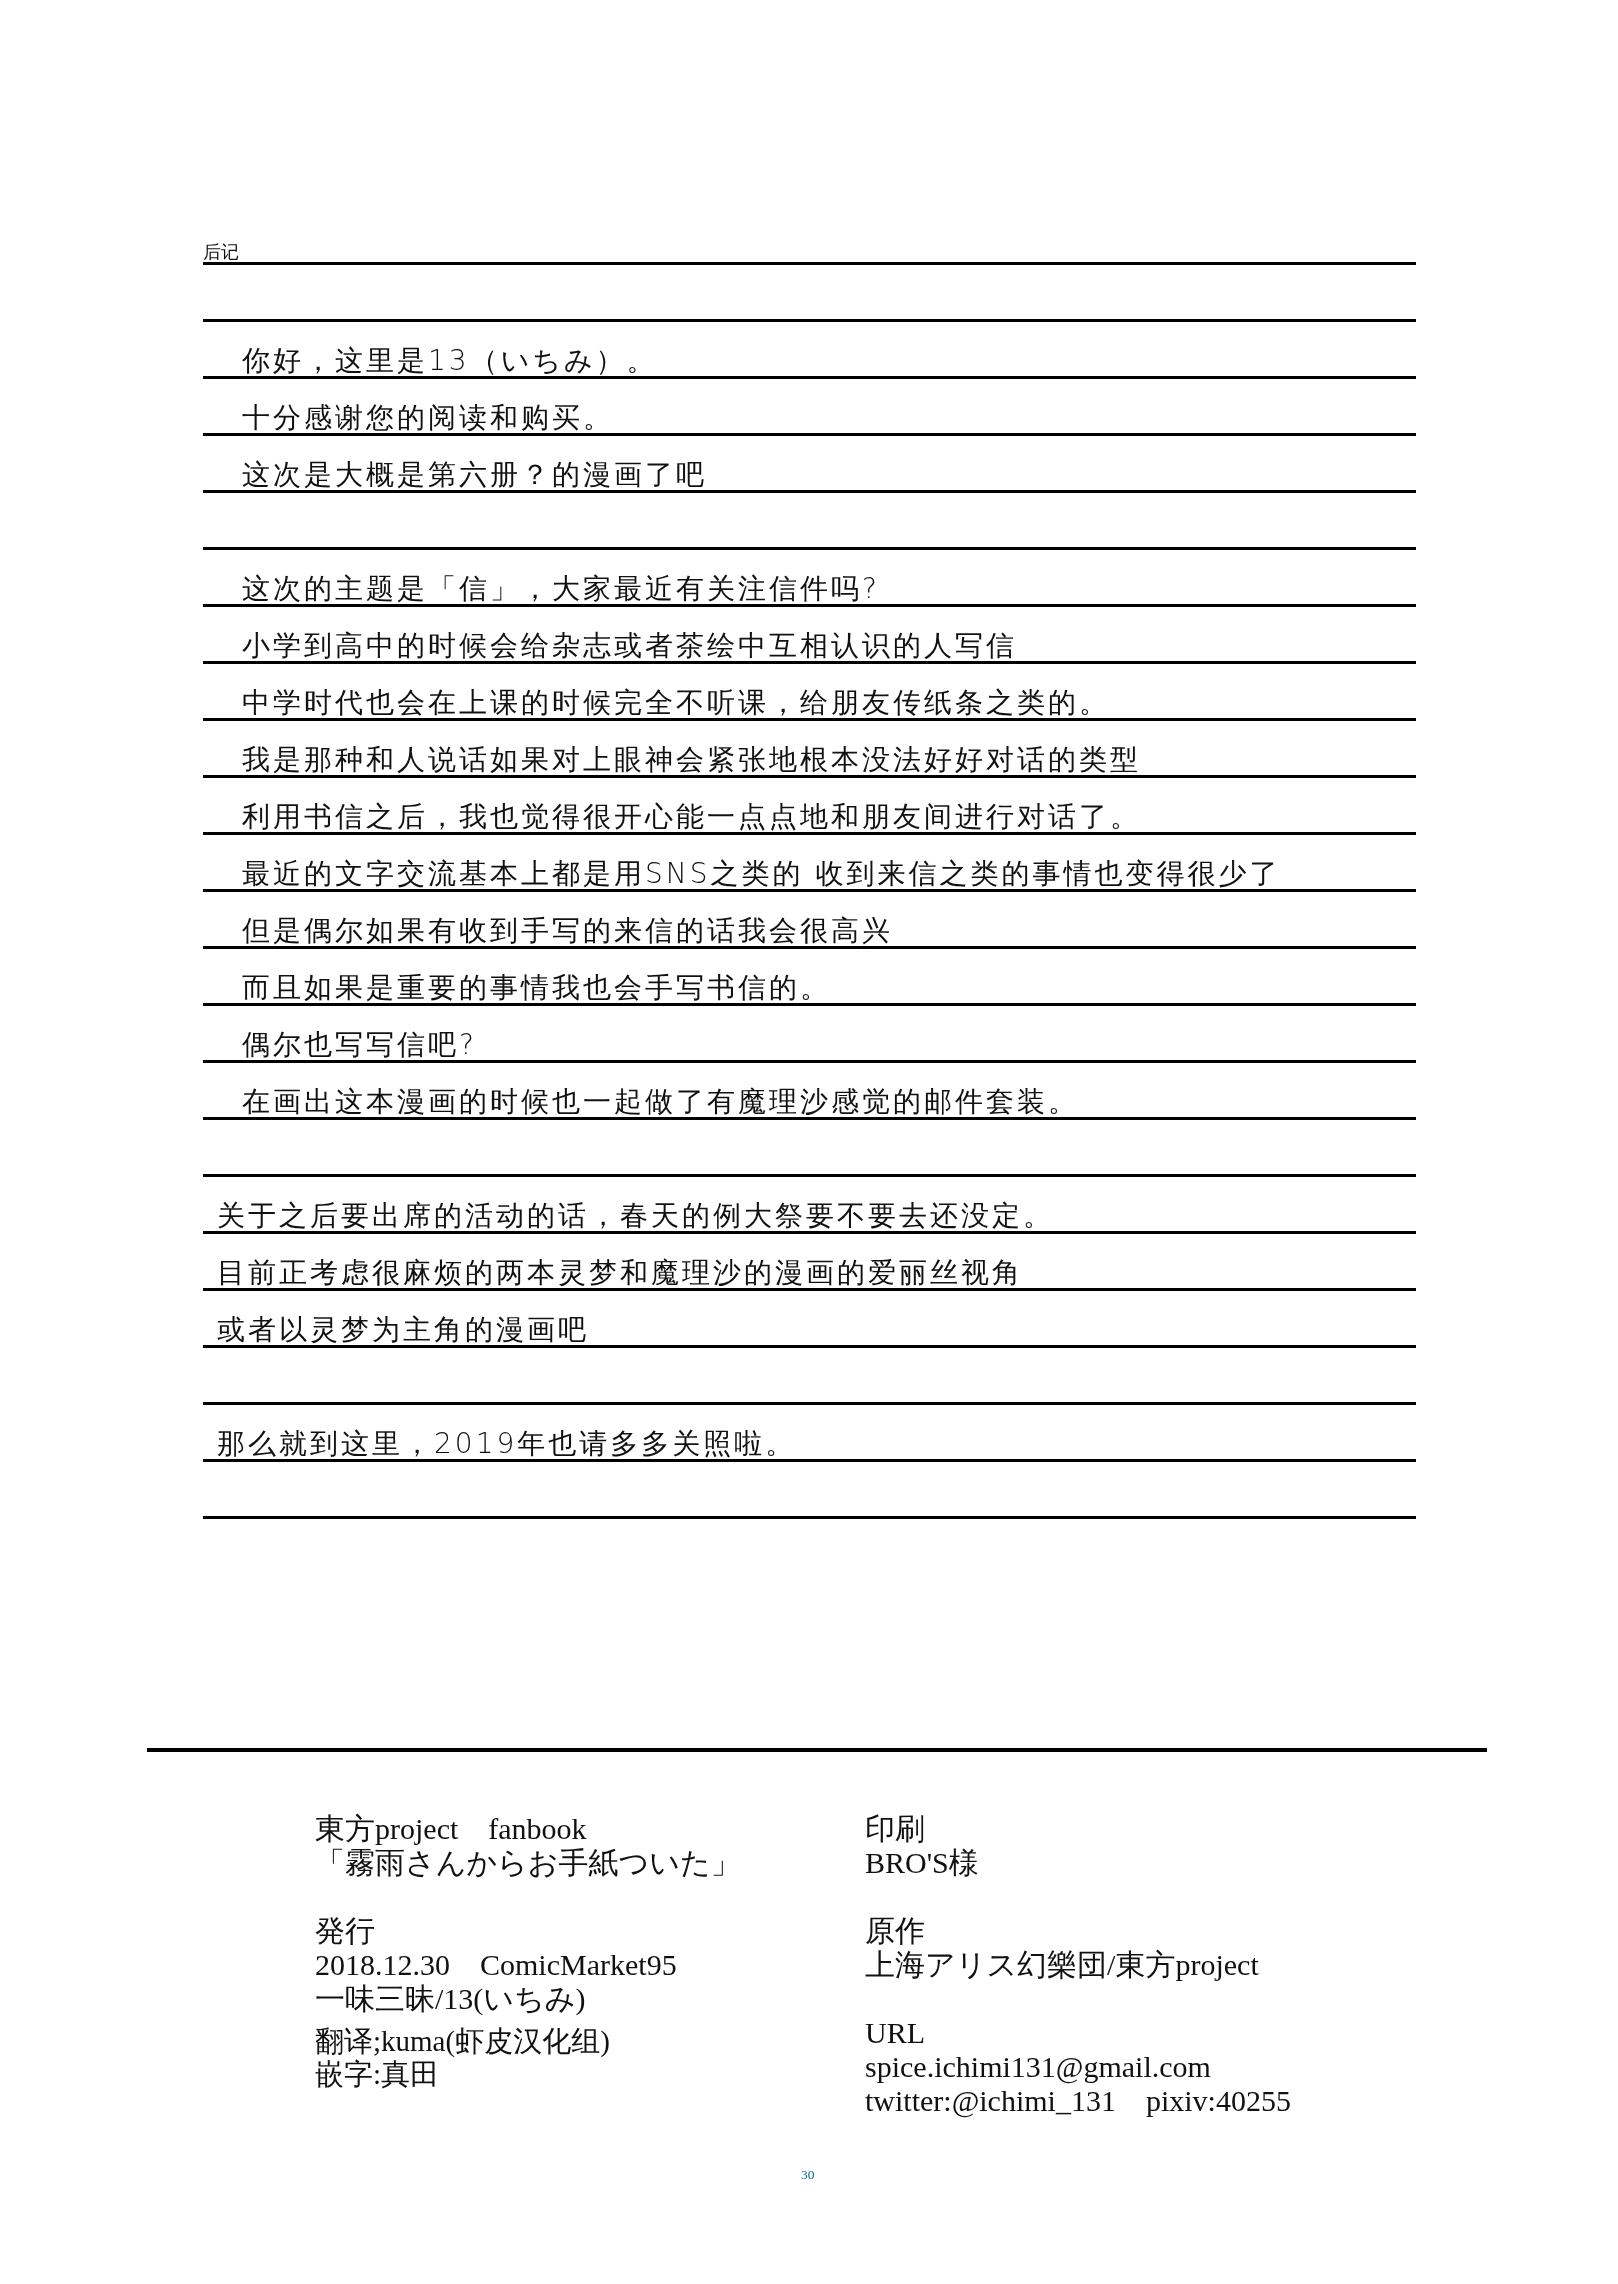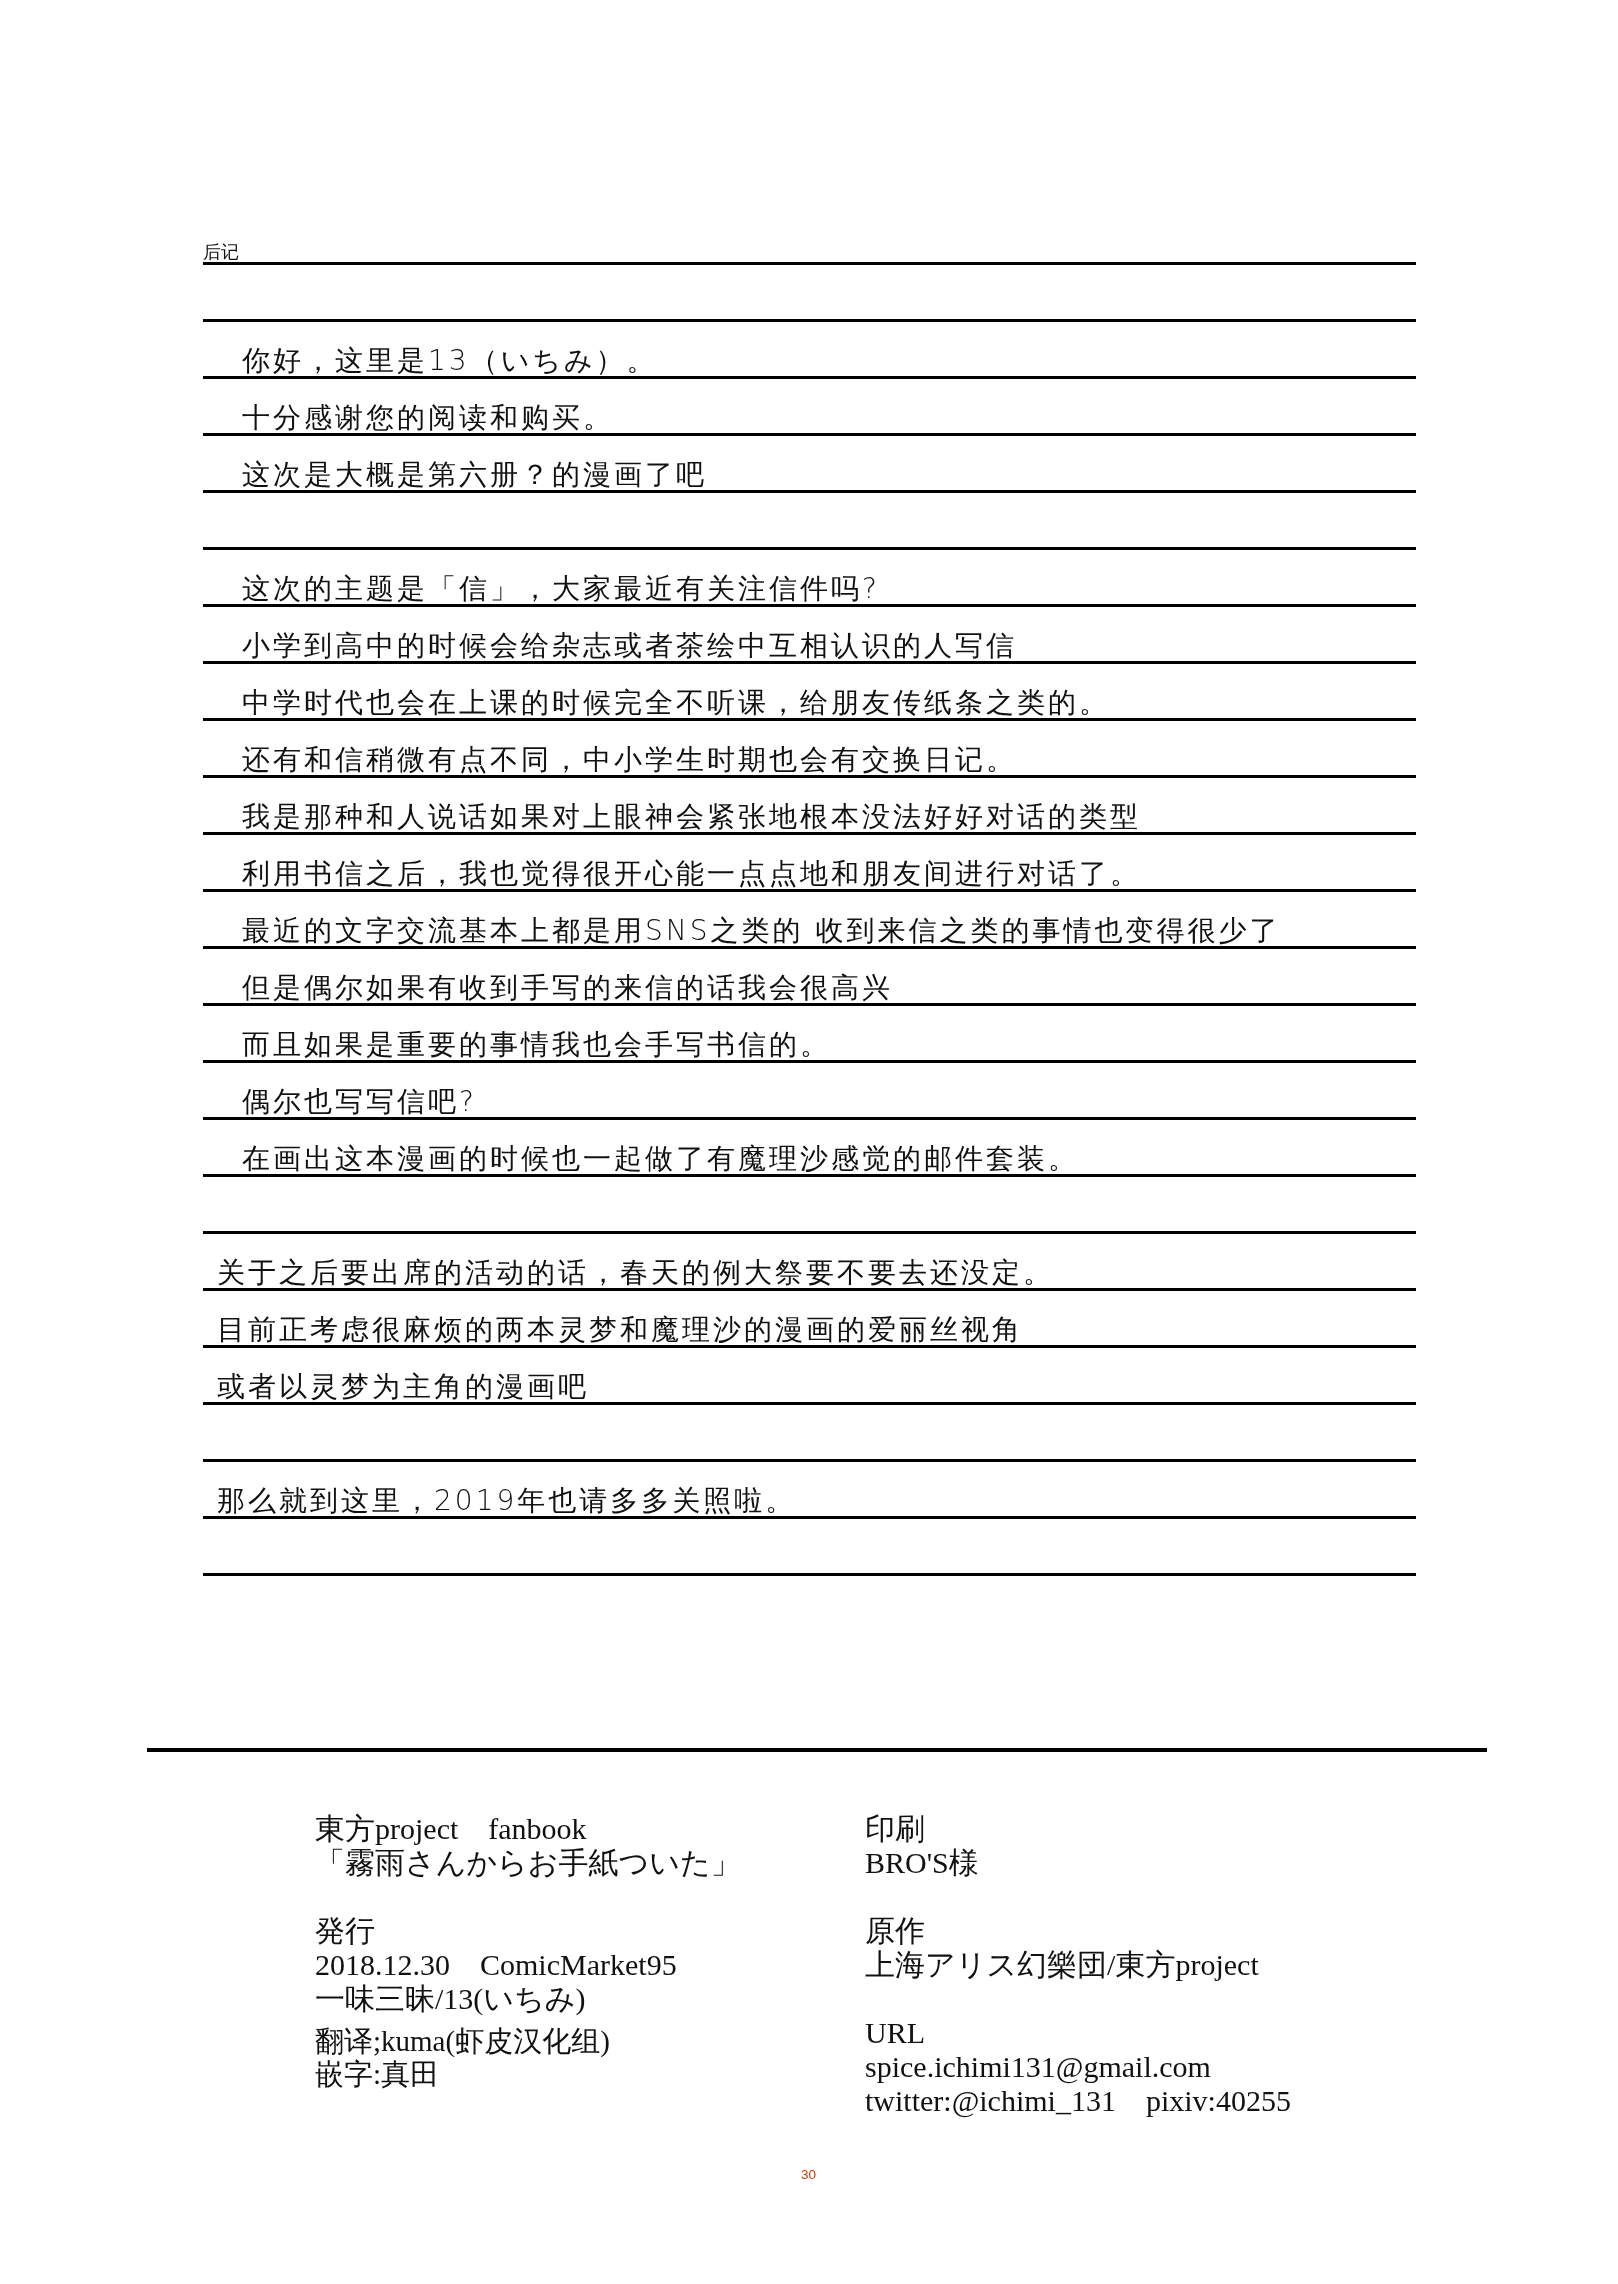--- a/index.html
+++ b/index.html
@@ -13,21 +13,21 @@
     .row.title span { left: 0; font-size: 18px; letter-spacing: 0; }
     .separator { position: absolute; left: 147px; width: 1340px; top: 1748px; height: 3.8px; background: #000; }
     .colophon { position: absolute; top: 1812px; font-family: "Liberation Serif", "DejaVu Serif", serif;
                 font-size: 30px; line-height: 34px; }
     .colophon.left { left: 315px; }
     .colophon.right { left: 865px; }
     .colophon .gap { height: 34px; }
     .colophon .gap-sm { height: 9px; }
     .colophon .small { font-size: 29px; line-height: 33px; }
     .page-number { position: absolute; top: 2167px; left: 801px; font-size: 13.5px;
-                   font-family: Liberation Sans, sans-serif; color: #c2410c; }
+                   font-family: Liberation Serif, serif; color: #0369a1; }
   </style>
 </head>
 <body>
 
 <div class="ruled">
   <div class="row title">
     <span>后记</span>
   </div>
   <div id="lines">
       <div class="row">
@@ -46,23 +46,20 @@
         <span></span>
       </div>
       <div class="row indent">
         <span>这次的主题是「信」，大家最近有关注信件吗?</span>
       </div>
       <div class="row indent">
         <span>小学到高中的时候会给杂志或者茶绘中互相认识的人写信</span>
       </div>
       <div class="row indent">
         <span>中学时代也会在上课的时候完全不听课，给朋友传纸条之类的。</span>
-      </div>
-      <div class="row indent">
-        <span>还有和信稍微有点不同，中小学生时期也会有交换日记。</span>
       </div>
       <div class="row indent">
         <span>我是那种和人说话如果对上眼神会紧张地根本没法好好对话的类型</span>
       </div>
       <div class="row indent">
         <span>利用书信之后，我也觉得很开心能一点点地和朋友间进行对话了。</span>
       </div>
       <div class="row indent">
         <span>最近的文字交流基本上都是用SNS之类的 收到来信之类的事情也变得很少了</span>
       </div>

